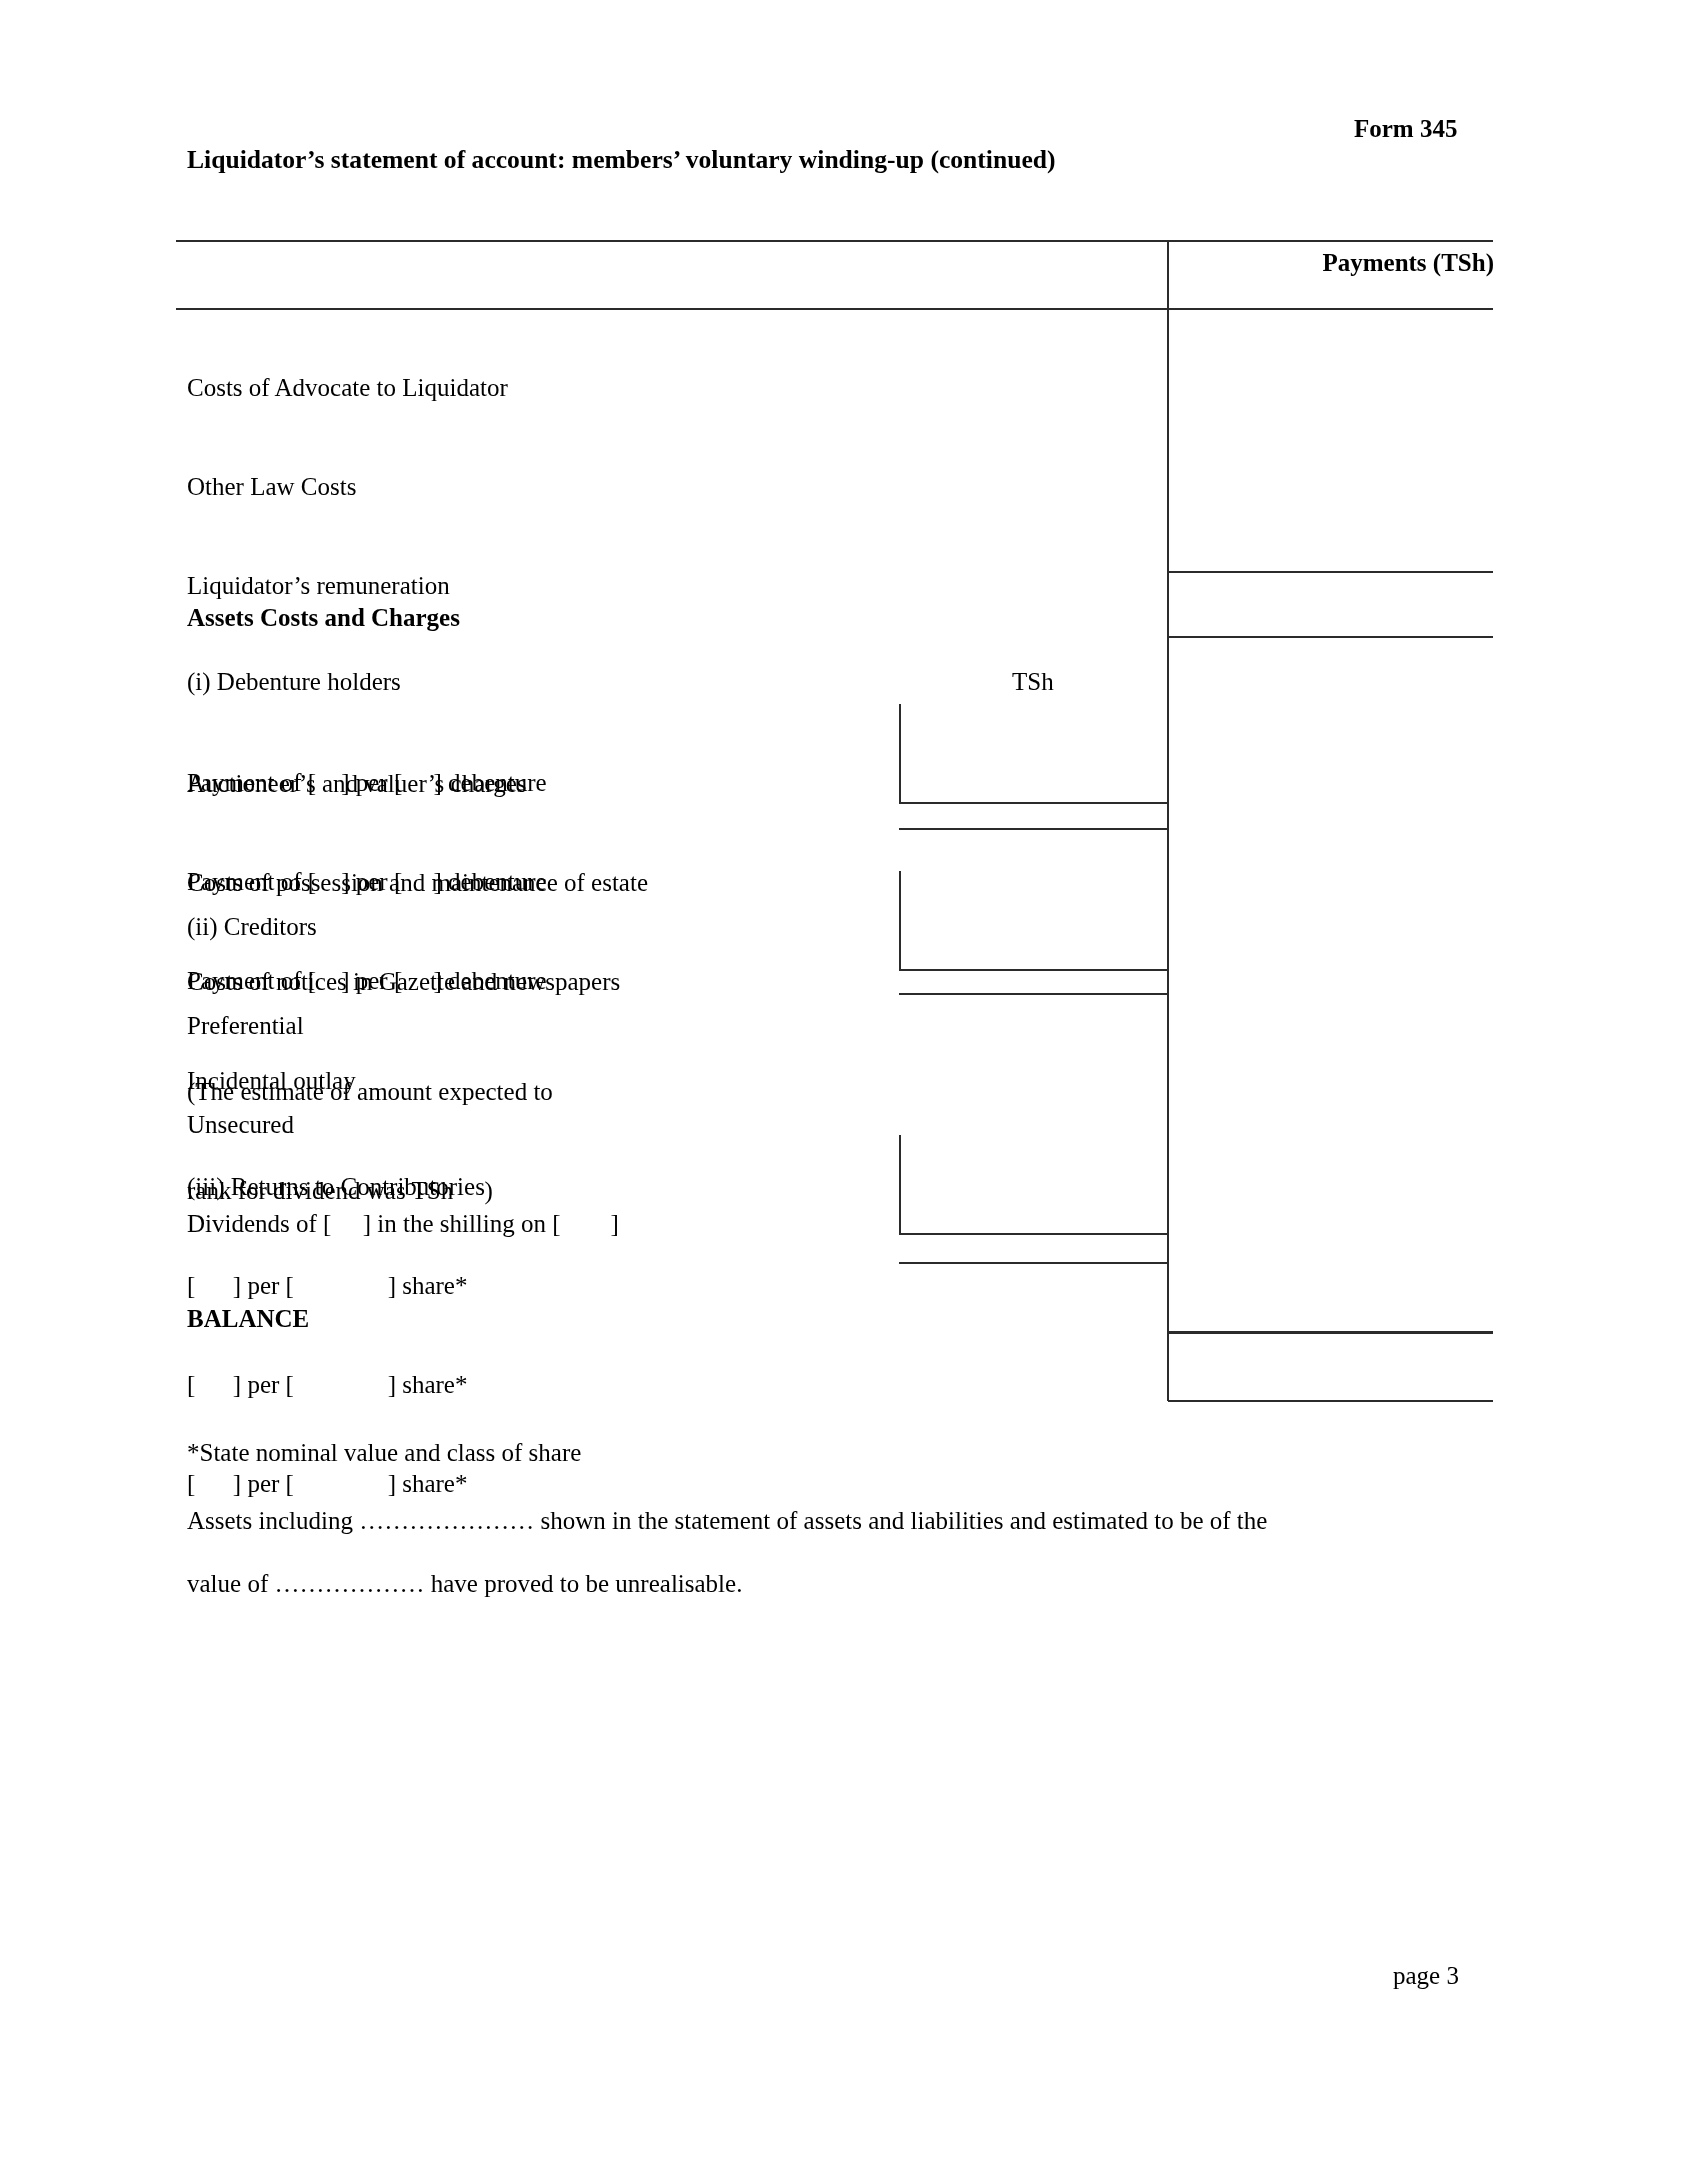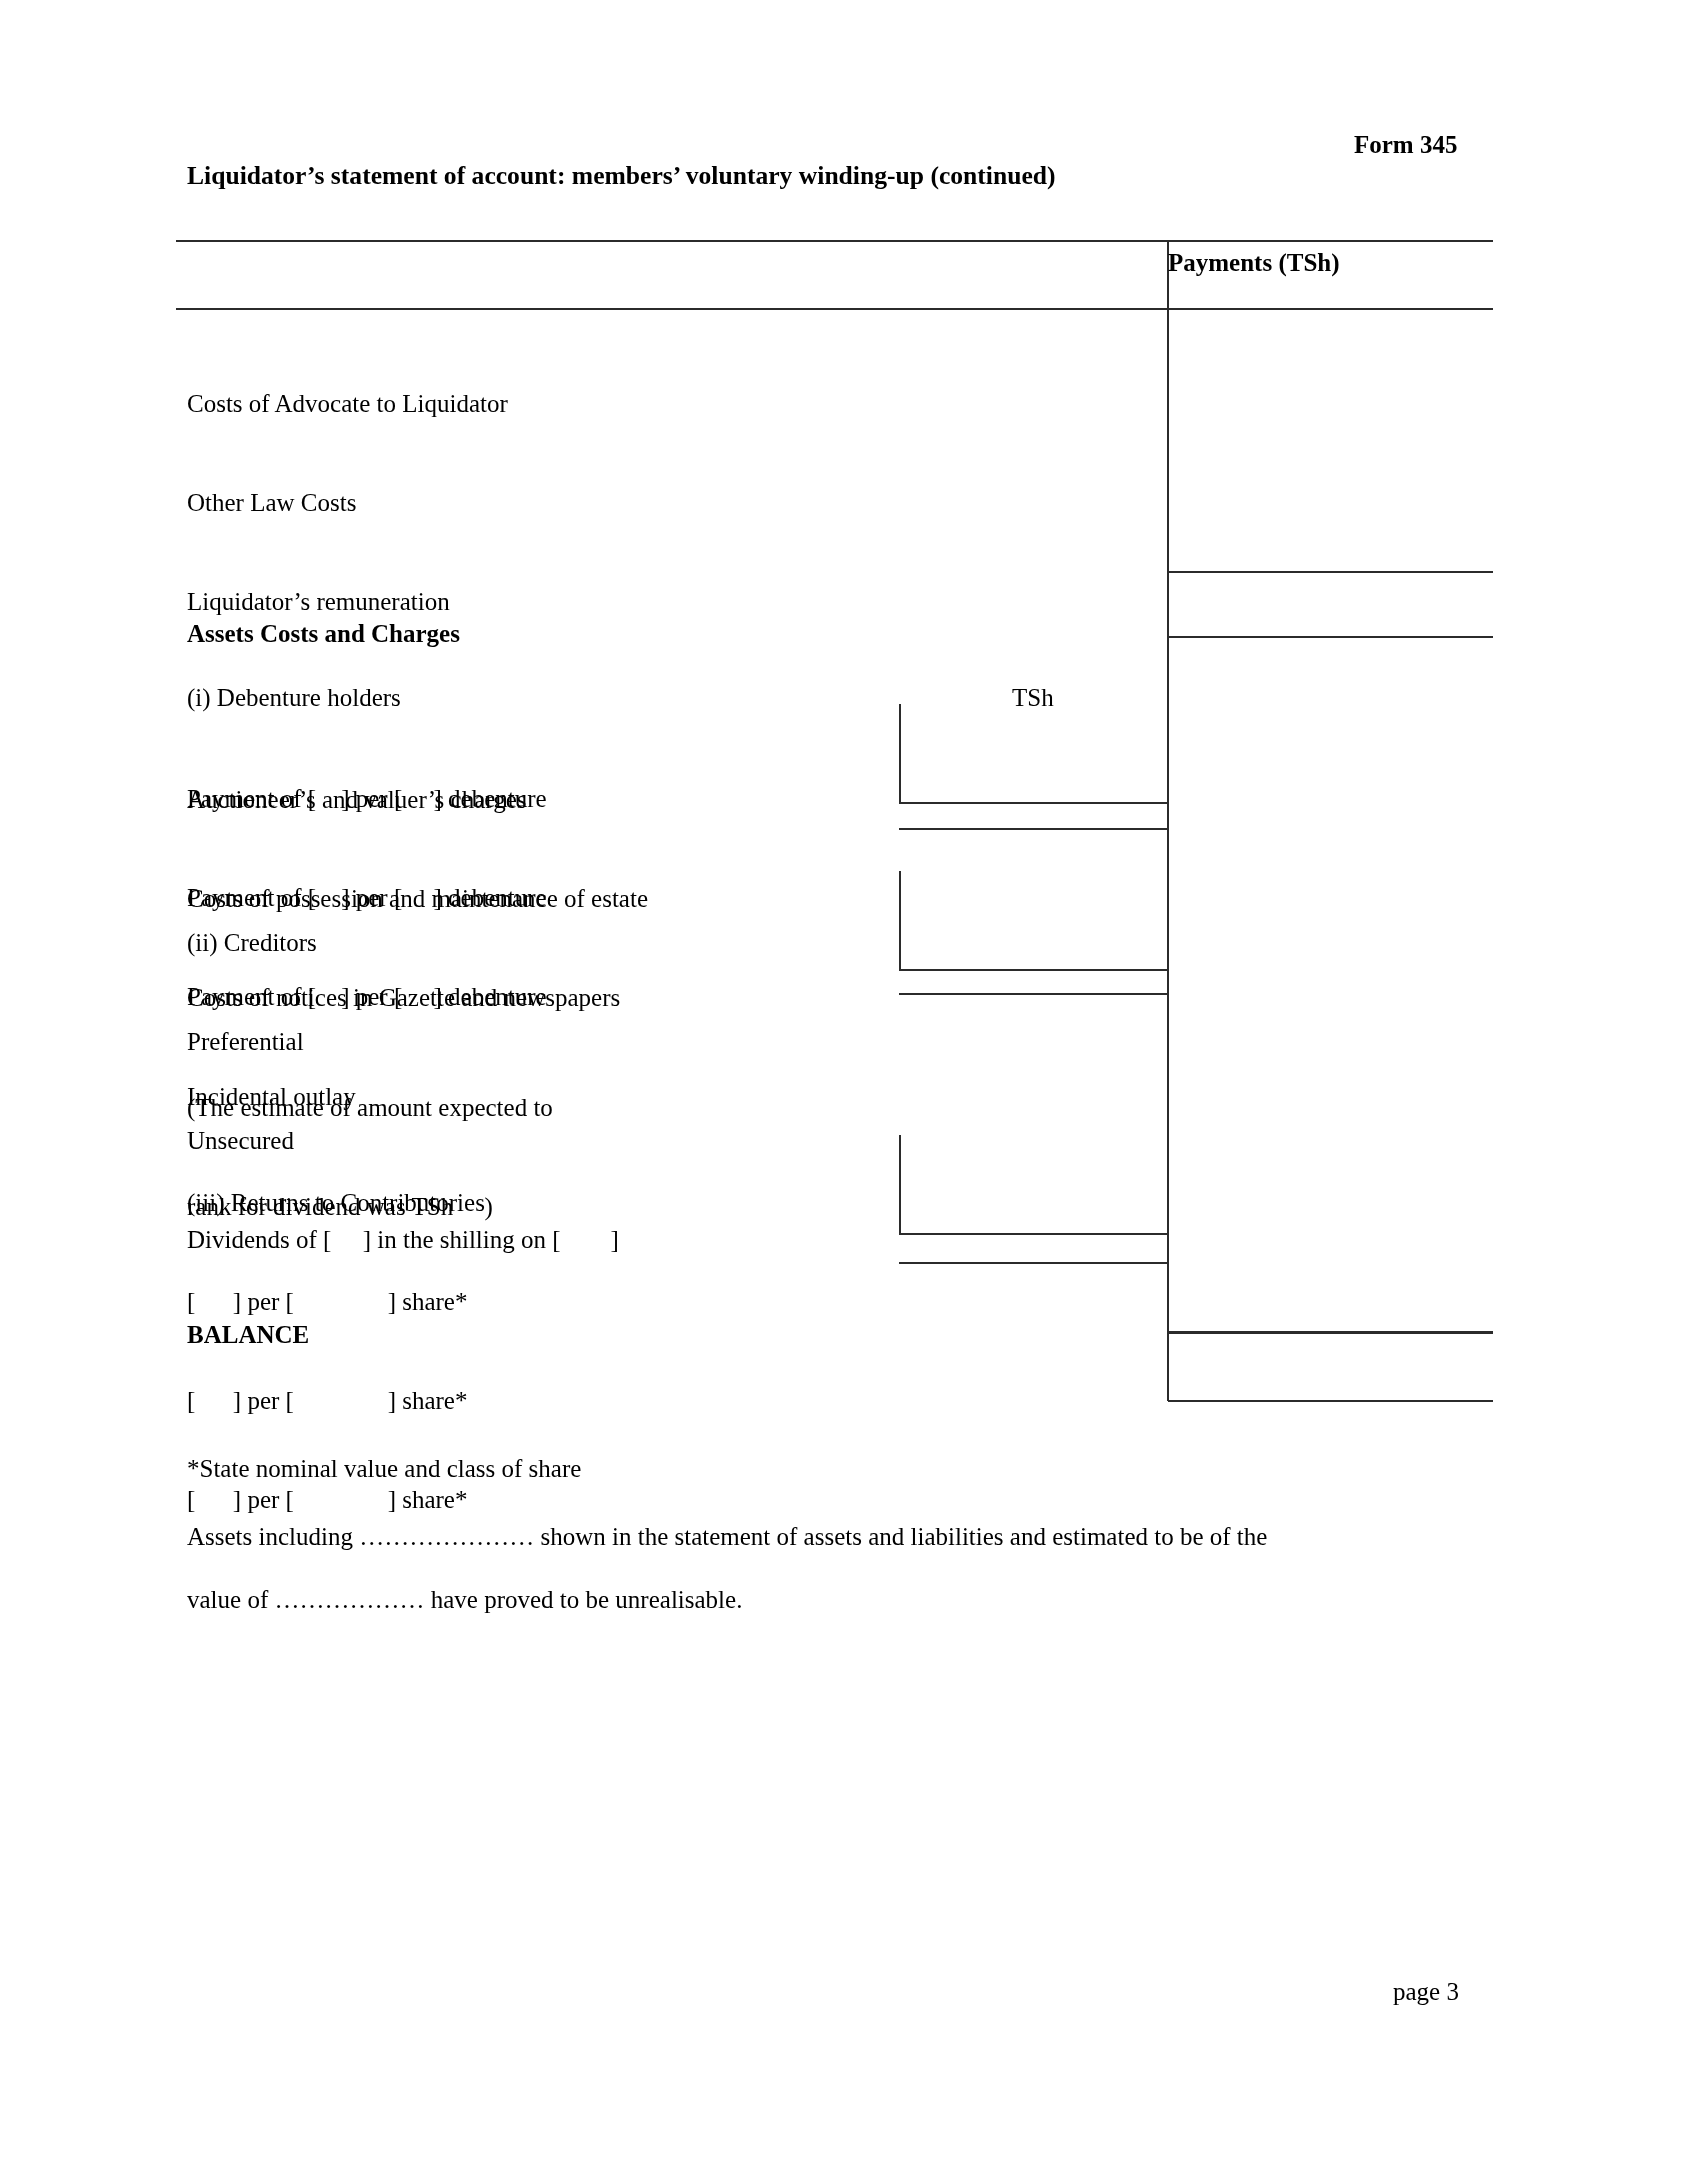--- a/index.html
+++ b/index.html
@@ -14,32 +14,31 @@
     background: #ffffff;
     font-family: "Liberation Serif", serif;
     color: #000000;
     overflow: hidden;
   }
   .abs { position: absolute; }
   .txt {
     font-size: 25px;
     line-height: 33px;
     white-space: pre;
-    margin-top: 16px;
   }
   .bold { font-weight: bold; }
   .rule {
     position: absolute;
     background: #2b2b2b;
   }
   .h-rule { height: 1.7px; }
   .v-rule { width: 1.7px; }
   .payments-header {
     width: 326px;
-    text-align: left;
+    text-align: right;
     font-size: 25px;
     font-weight: bold;
   }
   .line-block div { height: 33px; }
 </style>
 </head>
 <body>
 
 <div class="page">
 

